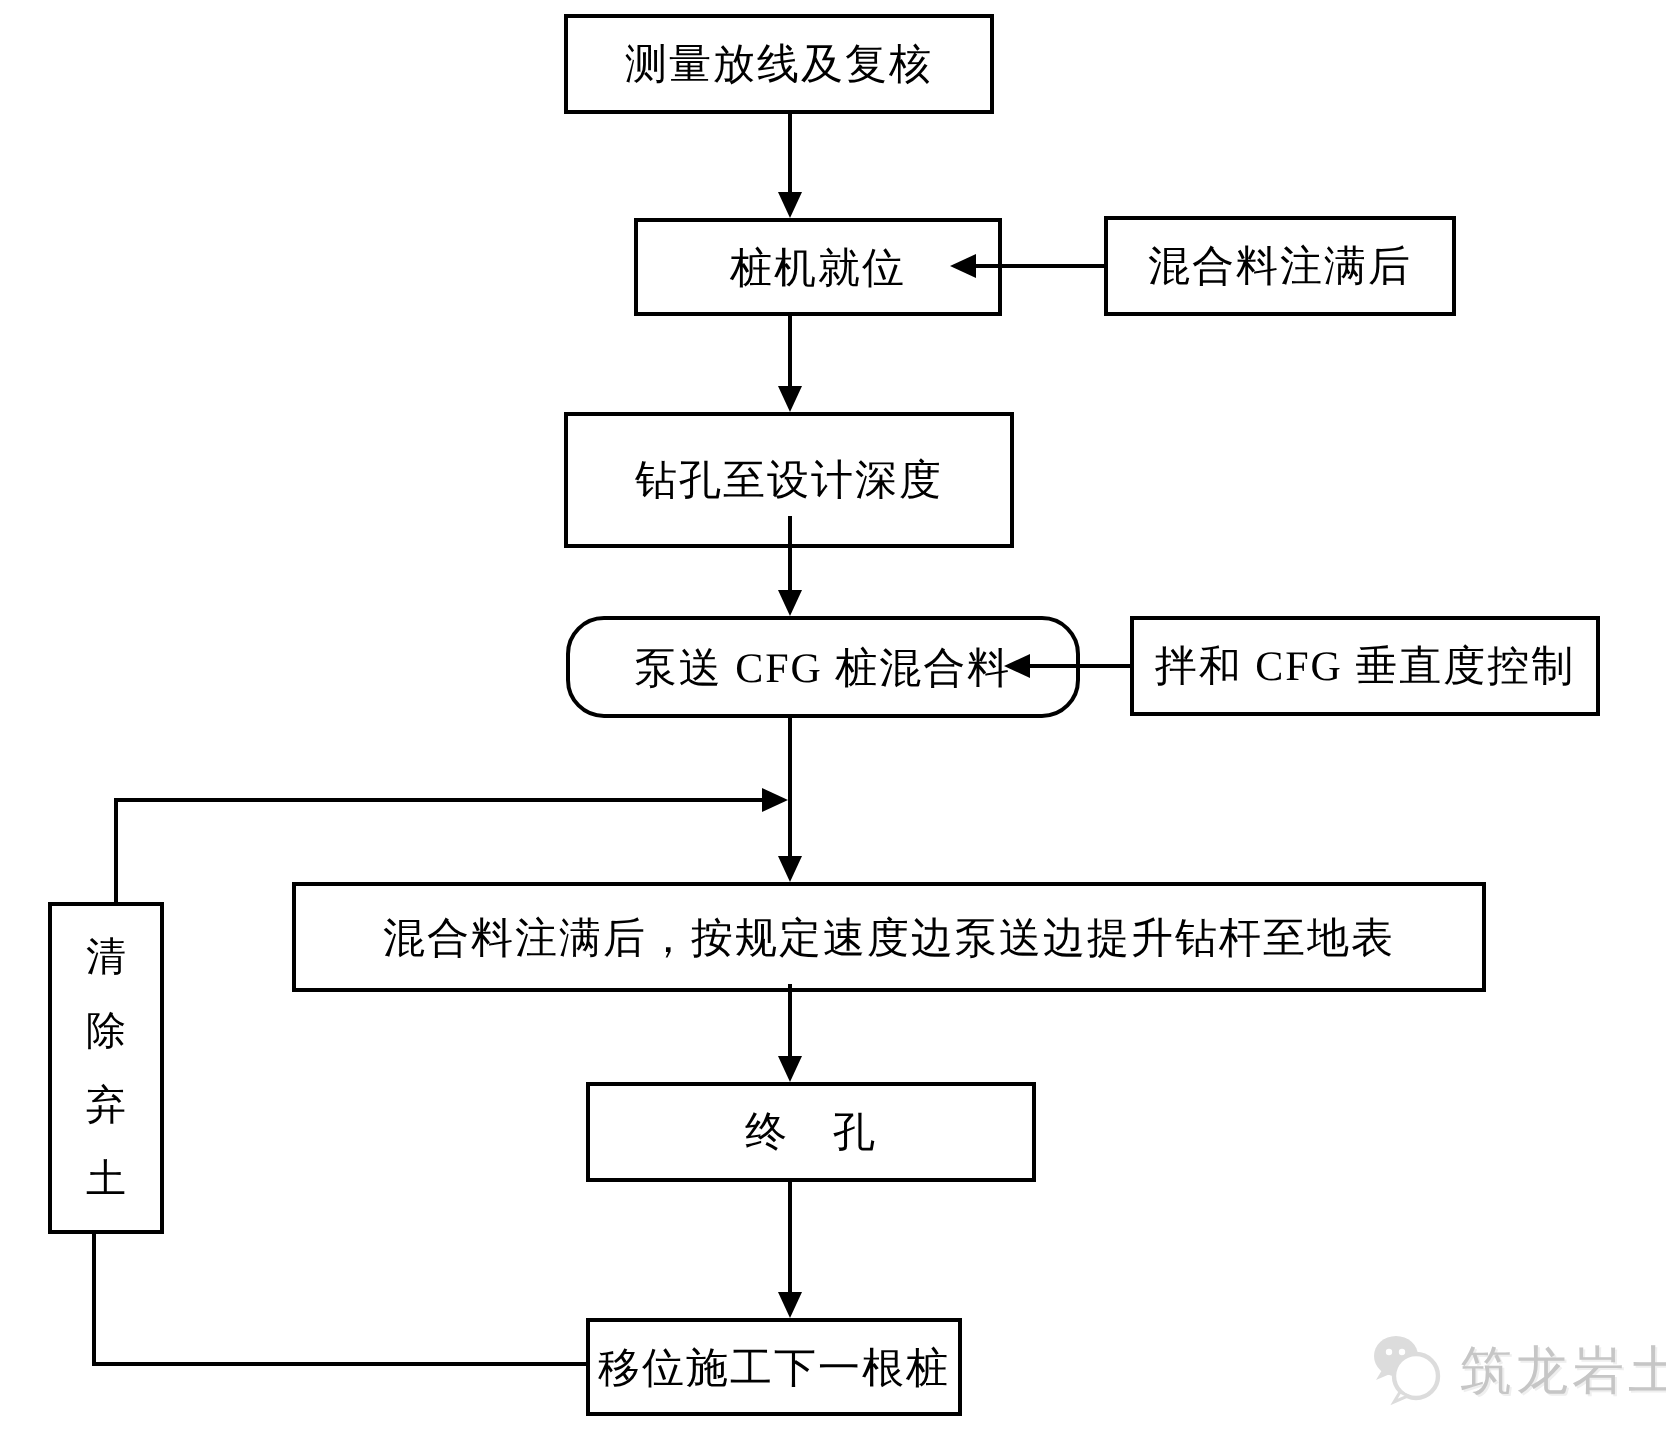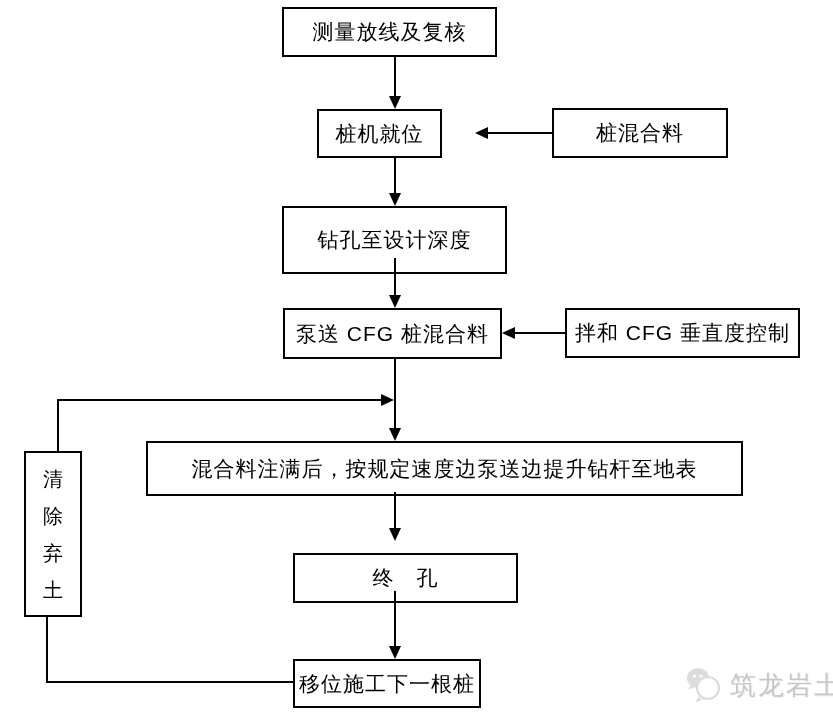--- a/index.html
+++ b/index.html
@@ -1,44 +1,44 @@
 <!DOCTYPE html>
 <html><head>
 <meta charset="utf-8">
 <style>
   html,body{margin:0;padding:0;background:#ffffff;}
   .canvas{
     position:relative;
     width:833px;height:720px;
     background:#ffffff;
-    font-family:Liberation Sans, sans-serif;
+    font-family:Liberation Serif, serif;
     overflow:hidden;
   }
   .node{
     position:absolute;
     box-sizing:border-box;
     border:2px solid #000;
     background:#fff;
     display:flex;
     align-items:center;
     justify-content:center;
     font-size:21px;
     color:#000;
     letter-spacing:1px;
     text-align:center;
     white-space:nowrap;
   }
   .node-survey    {left:282px;top:7px;  width:215px;height:50px;}
-  .node-pile-rig  {left:317px;top:109px;width:125px;height:49px;}
+  .node-pile-rig  {left:317px;top:109px;width:184px;height:49px;}
   .node-verticality{left:552px;top:108px;width:176px;height:50px;}
   .node-drill     {left:282px;top:206px;width:225px;height:68px;}
-  .node-pump      {left:283px;top:308px;width:219px;height:51px;}
+  .node-pump      {left:283px;top:308px;width:257px;height:51px;border-radius:19px;}
   .node-mix       {left:565px;top:308px;width:235px;height:50px;}
   .node-lift      {left:146px;top:441px;width:597px;height:55px;}
-  .node-final-hole{left:293px;top:553px;width:225px;height:50px;}
+  .node-final-hole{left:293px;top:541px;width:225px;height:50px;}
   .node-move      {left:293px;top:659px;width:188px;height:49px;}
   .node-clear-soil{
     left:24px;top:451px;width:58px;height:166px;
     flex-direction:column;
     justify-content:center;
     gap:17px;
     font-size:20px;
     letter-spacing:0;
   }
   .node-clear-soil span{line-height:1;}
@@ -65,21 +65,21 @@
 </style>
 </head>
 <body>
 
 <div class="canvas">
 
   <div class="node node-survey">测量放线及复核</div>
 
   <div class="node node-pile-rig">桩机就位</div>
 
-  <div class="node node-verticality">桩混合料</div>
+  <div class="node node-verticality">混合料注满后</div>
 
   <div class="node node-drill">钻孔至设计深度</div>
 
   <div class="node node-pump">泵送 CFG 桩混合料</div>
 
   <div class="node node-mix">拌和 CFG 垂直度控制</div>
 
   <div class="node node-lift">混合料注满后，按规定速度边泵送边提升钻杆至地表</div>
 
   <div class="node node-final-hole">终　孔</div>

